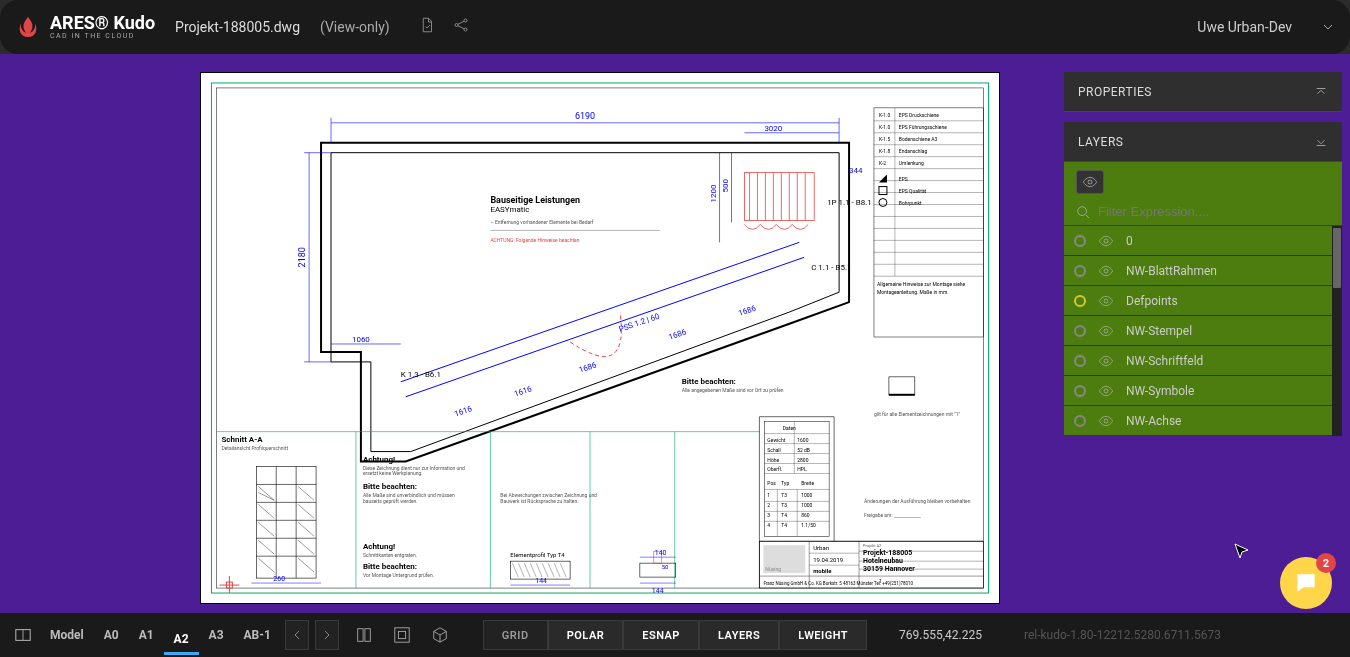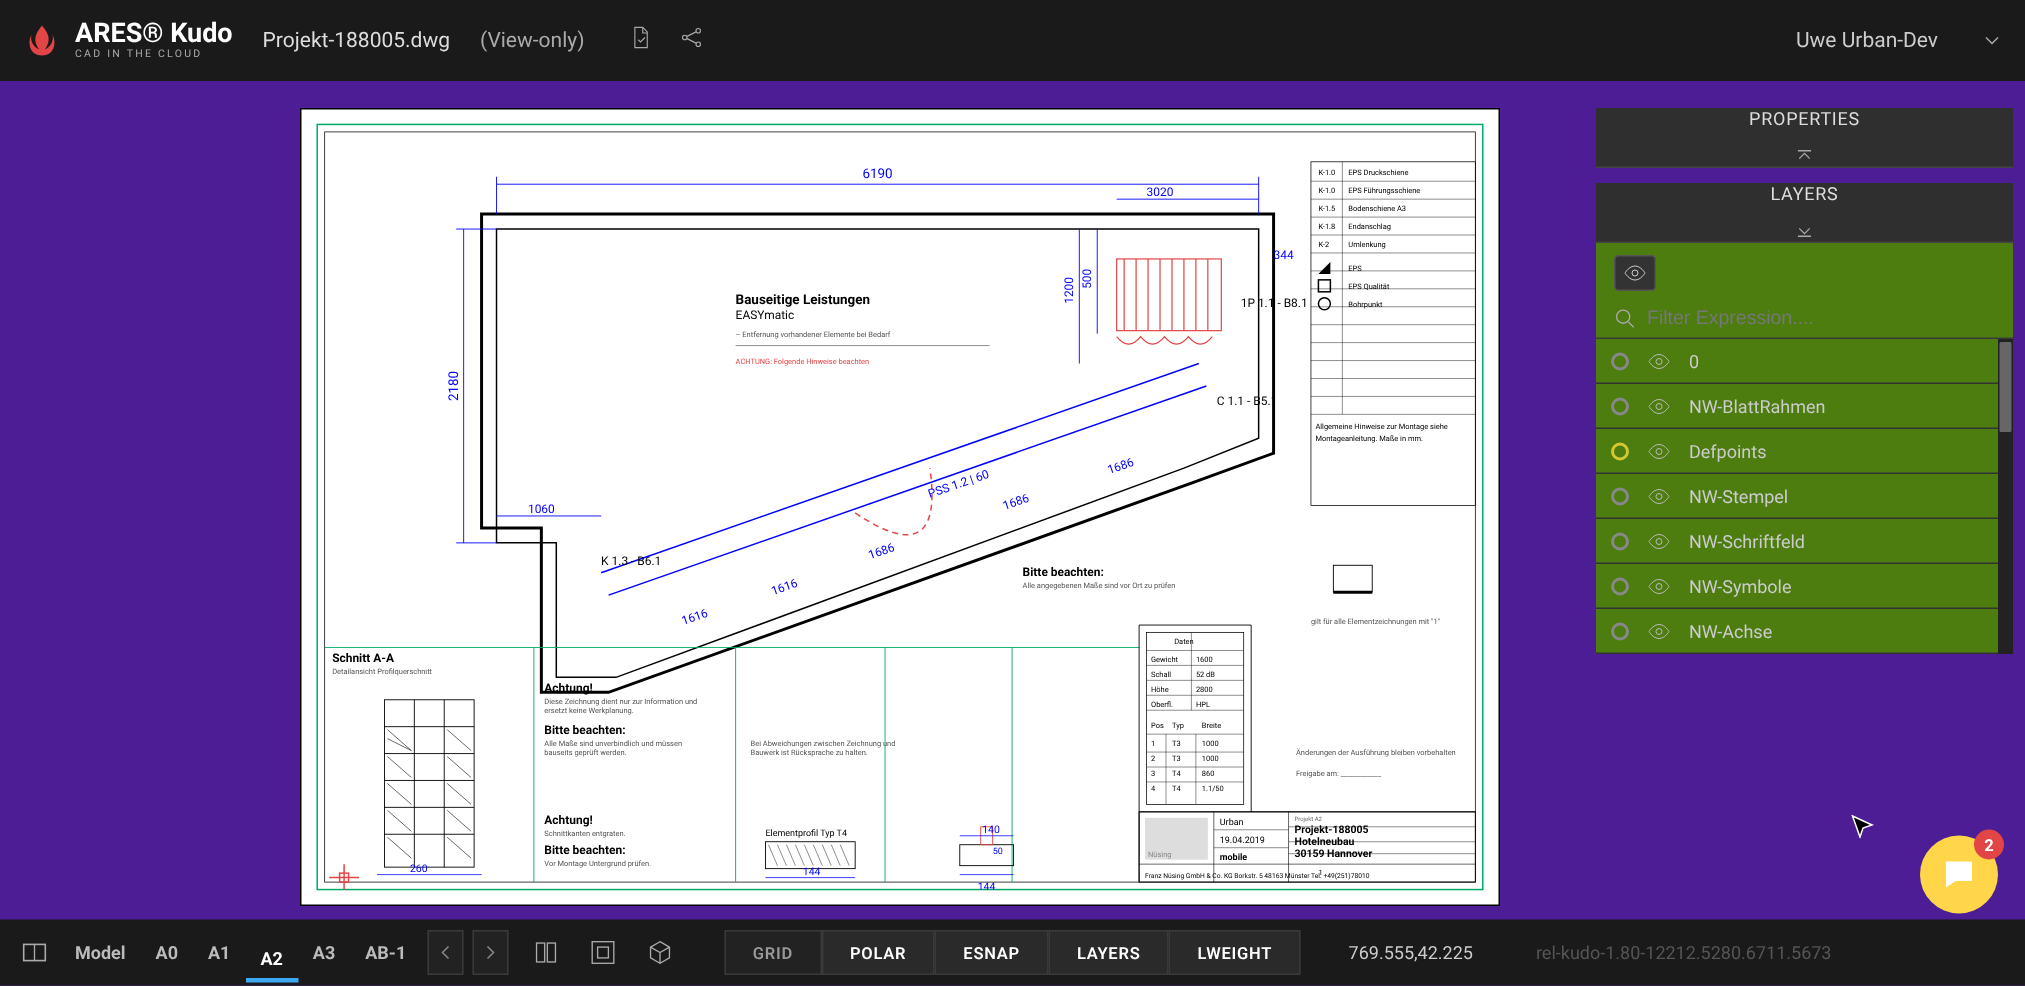--- a/index.html
+++ b/index.html
@@ -1,19 +1,19 @@
 <!DOCTYPE html>
 <html><head>
 <meta charset="utf-8">
 <style>
 * { margin: 0; padding: 0; box-sizing: border-box; }
 body { font-family: -apple-system, BlinkMacSystemFont, "Segoe UI", Roboto, sans-serif; background: #2b2b2b; width: 1350px; height: 657px; overflow: hidden; position: relative; color: #ccc; }
 
 
-.header { height: 54px; background: #1a1a1a; display: flex; align-items: center; padding: 0 16px; gap: 20px; }
+.header { height: 54px; background: #1a1a1a; display: flex; align-items: center; padding: 0 16px; gap: 20px; border-radius: 18px; }
 .logo { display: flex; align-items: center; gap: 10px; }
 .logo-mark { width: 24px; height: 24px; }
 .logo-text { font-size: 18px; font-weight: 700; color: #fff; }
 .logo-sub { font-size: 7px; color: #aaa; letter-spacing: 1.5px; }
 .logo-col { display: flex; flex-direction: column; line-height: 1.1; }
 .filename { font-size: 14px; color: #ddd; }
 .viewmode { font-size: 14px; color: #aaa; }
 .header-icons { display: flex; gap: 16px; margin-left: 8px; }
 .header-icons svg { width: 18px; height: 18px; stroke: #aaa; fill: none; }
 .header-spacer { flex: 1; }
@@ -25,21 +25,21 @@
 .tool { height: 40px; display: flex; align-items: center; justify-content: center; cursor: pointer; }
 .tool svg { width: 20px; height: 20px; stroke: #bbb; fill: none; stroke-width: 1.5; }
 
 
 .canvas-wrap { position: absolute; top: 54px; left: 0; right: 0; bottom: 40px; background: #4c1d95; }
 .paper { position: absolute; top: 18px; left: 200px; width: 800px; height: 532px; background: #fff; border: 1px solid #000; }
 .dwg { width: 100%; height: 100%; }
 
 
 .panels { position: absolute; top: 72px; right: 8px; width: 278px; }
-.panel-head { background: #2f2f2f; height: 40px; display: flex; align-items: center; padding: 0 14px; border-bottom: 1px solid #444; justify-content: space-between; flex-direction: column; }
+.panel-head { background: #2f2f2f; height: 40px; display: flex; align-items: center; padding: 0 14px; border-bottom: 1px solid #444; justify-content: space-between; }
 .panel-head span { font-size: 12px; letter-spacing: 0.5px; color: #ddd; }
 .panel-head svg { width: 14px; height: 14px; stroke: #aaa; }
 .gap { height: 10px; }
 .layers-body { background: #4d7c0f; }
 .layers-tools { padding: 8px 12px 4px; }
 .eye-box { width: 28px; height: 24px; border: 1px solid #555; border-radius: 3px; display: flex; align-items: center; justify-content: center; background: #333; }
 .eye-box svg { width: 16px; height: 16px; stroke: #ccc; fill: none; }
 .filter { display: flex; align-items: center; padding: 6px 12px; gap: 8px; border-bottom: 1px solid #3a3a3a; }
 .filter svg { width: 14px; height: 14px; stroke: #aaa; }
 .filter input { background: transparent; border: none; color: #ccc; font-size: 13px; outline: none; flex: 1; }

